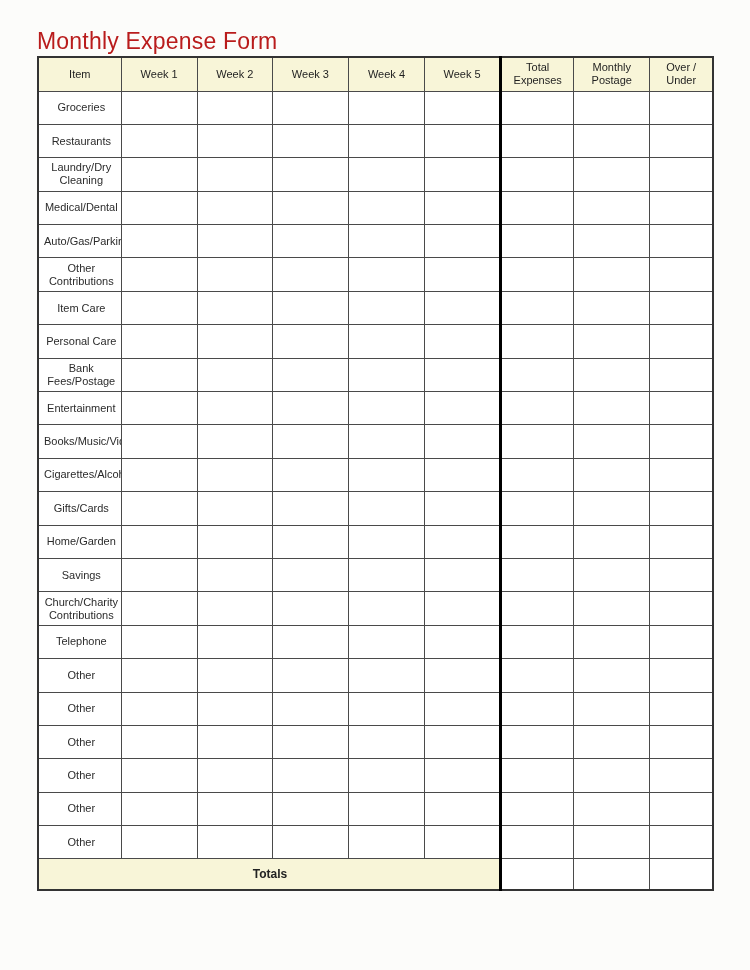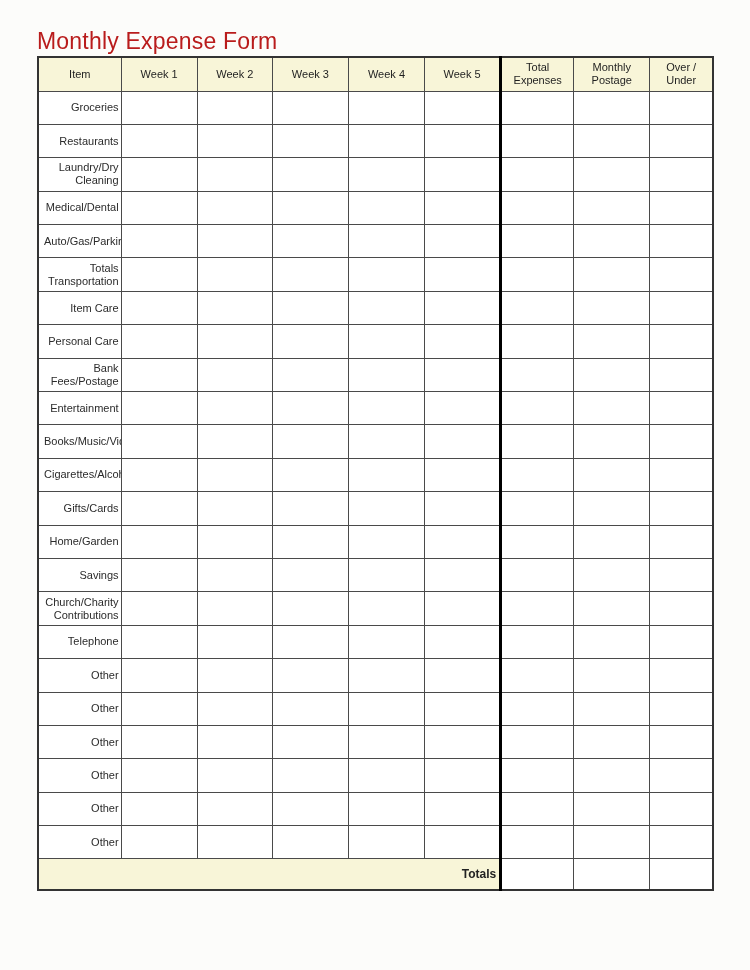--- a/index.html
+++ b/index.html
@@ -44,39 +44,39 @@
   thead th {
     background: #f8f5d8;
     font-weight: 400;
     color: #1f1f1f;
     height: 34px;
     text-align: center;
     vertical-align: middle;
   }
 
   tbody td.row-label {
-    text-align: right;
+    text-align: center;
     vertical-align: middle;
     padding-left: 5px;
     padding-right: 2px;
     color: #2b2b2b;
     background: #ffffff;
   }
   tbody tr { height: 33.4px; }
   tbody td.input-cell { background: #ffffff; }
 
   .thick-left { border-left: 3px solid #000000 !important; }
 
   tfoot tr { height: 31px; }
   tfoot td.totals-label {
     background: #f8f5d8;
     font-size: 12px;
     font-weight: 600;
     color: #222222;
-    text-align: right;
+    text-align: center;
     vertical-align: middle;
     padding-left: 5px;
   }
   tfoot td.input-cell { background: #ffffff; }
 </style>
 </head>
 <body>
 
 <div class="page">
 
@@ -157,21 +157,21 @@
     <td class="input-cell"></td>
     <td class="input-cell"></td>
     <td class="input-cell"></td>
     <td class="input-cell"></td>
     <td class="input-cell"></td>
     <td class="input-cell thick-left"></td>
     <td class="input-cell"></td>
     <td class="input-cell"></td>
   </tr>
         <tr>
-    <td class="row-label">Totals Transportation</td>
+    <td class="row-label">Other Contributions</td>
     <td class="input-cell"></td>
     <td class="input-cell"></td>
     <td class="input-cell"></td>
     <td class="input-cell"></td>
     <td class="input-cell"></td>
     <td class="input-cell thick-left"></td>
     <td class="input-cell"></td>
     <td class="input-cell"></td>
   </tr>
         <tr>

